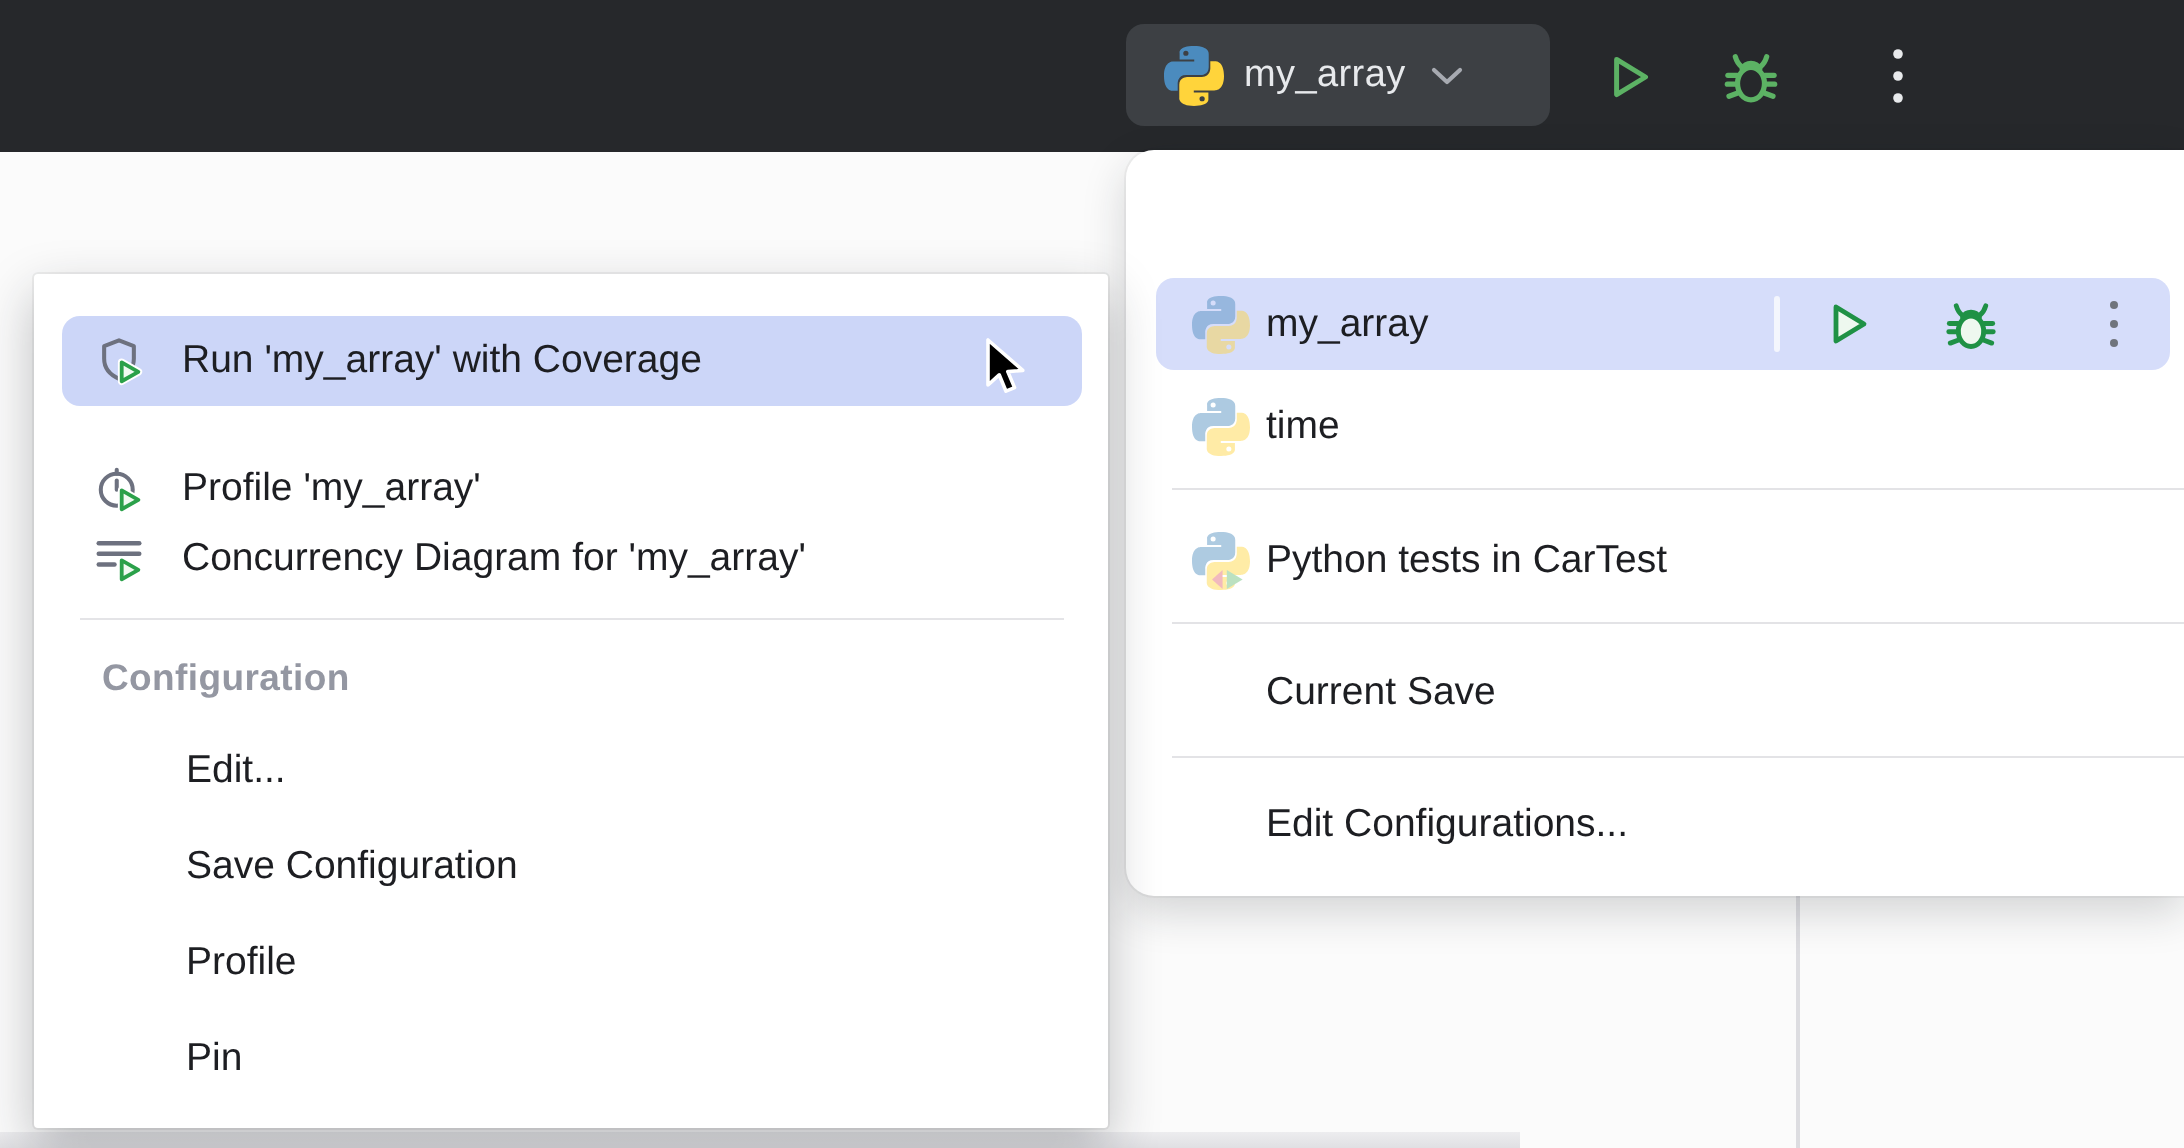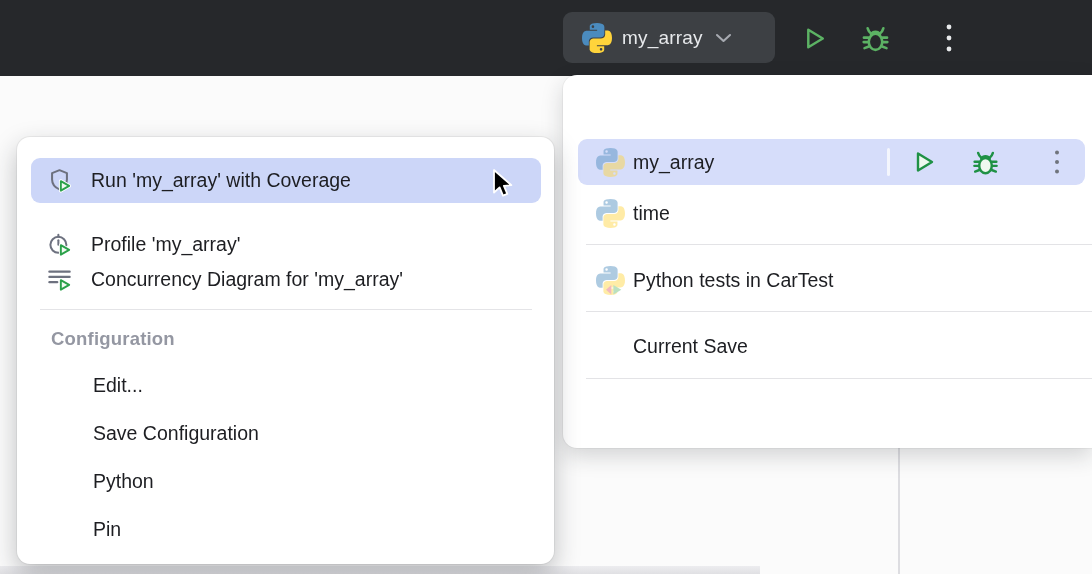--- a/index.html
+++ b/index.html
@@ -47,21 +47,21 @@
   .semi-faded { opacity:.6; }
   .sel-vbar { position:absolute; left:324px; top:9px; width:2.5px; height:28px; background:#f4f6fd; border-radius:2px; }
   .sel-act { position:absolute; top:7px; width:32px; height:32px; display:flex; align-items:center; justify-content:center; cursor:default; }
   .sel-run { left:345px; }
   .sel-bug { left:406px; }
   .sel-kebab { left:478px; }
 
   
   .left-menu {
     position:absolute; left:17px; top:137px; width:537px; height:427px;
-    background:#ffffff; border-radius:13px;
+    background:#ffffff; border-radius:2px;
     box-shadow:0 10px 26px rgba(30,32,40,.28), 0 0 0 1px rgba(0,0,0,.05);
   }
   .lm-row { position:absolute; left:0; width:537px; height:44px; display:flex; align-items:center; cursor:default; }
   .lm-row .ico { position:absolute; left:29px; width:27px; height:27px; }
   .lm-row .txt { position:absolute; left:74px; font-size:19.5px; color:#1d1e22; white-space:nowrap; }
   .lm-row .txt-noicon { left:76px; }
   .lm-sel {
     position:absolute; left:14px; top:21px; width:510px; height:45px;
     background:#ccd6f8; border-radius:9px;
   }
@@ -190,20 +190,23 @@
     </div>
 
     <div class="rp-sep" style="top:236px"></div>
 
     <div class="rp-row" style="top:253px">
       <span class="txt">Current Save</span>
     </div>
 
     <div class="rp-sep" style="top:303px"></div>
 
+    <div class="rp-row" style="top:319px">
+      <span class="txt">Edit Configurations...</span>
+    </div>
   </div>
 
   <div class="left-menu">
 
     <div class="lm-sel"></div>
     <div class="lm-row" style="top:21px; height:45px">
       <span class="ico">
         <svg viewBox="0 0 24 24" width="27" height="27">
           <path d="M12 2.8 L18.6 5.4 V11 C18.6 15.6 15.4 18.4 12 19.9 C8.6 18.4 5.4 15.6 5.4 11 V5.4 Z" fill="none" stroke="#6d717f" stroke-width="1.8" stroke-linejoin="round"></path>
           <use href="#mini-play"></use>
@@ -240,21 +243,21 @@
 
     <div class="lm-header">Configuration</div>
 
     <div class="lm-row" style="top:274px">
       <span class="txt txt-noicon">Save Configuration</span>
     </div>
     <div class="lm-row" style="top:226px">
       <span class="txt txt-noicon">Edit...</span>
     </div>
     <div class="lm-row" style="top:322px">
-      <span class="txt txt-noicon">Python</span>
+      <span class="txt txt-noicon">Profile</span>
     </div>
     <div class="lm-row" style="top:370px">
       <span class="txt txt-noicon">Pin</span>
     </div>
   </div>
 
   <svg class="cursor" viewBox="0 0 28 34">
     <path d="M6 2 L6 24.5 L11.6 19.4 L15 27.6 L19.3 25.8 L15.9 17.8 L23.4 17.2 Z" fill="#000000" stroke="#ffffff" stroke-width="1.8" stroke-linejoin="round"></path>
   </svg>
 

